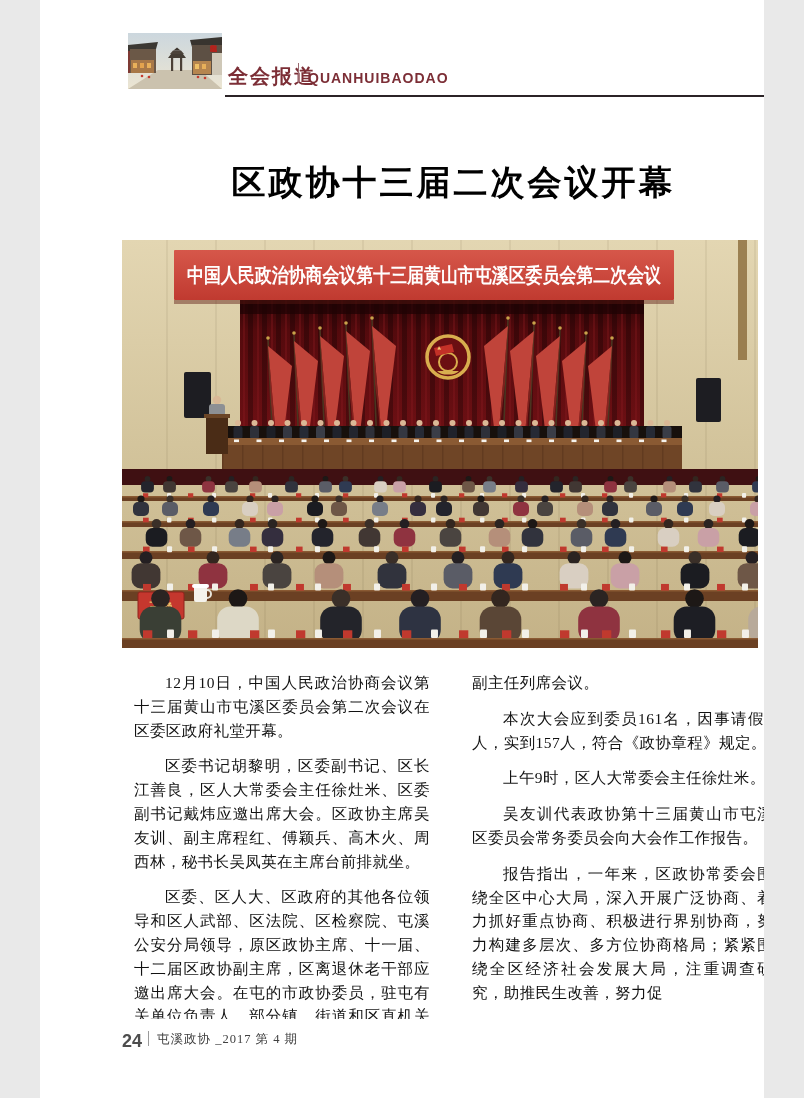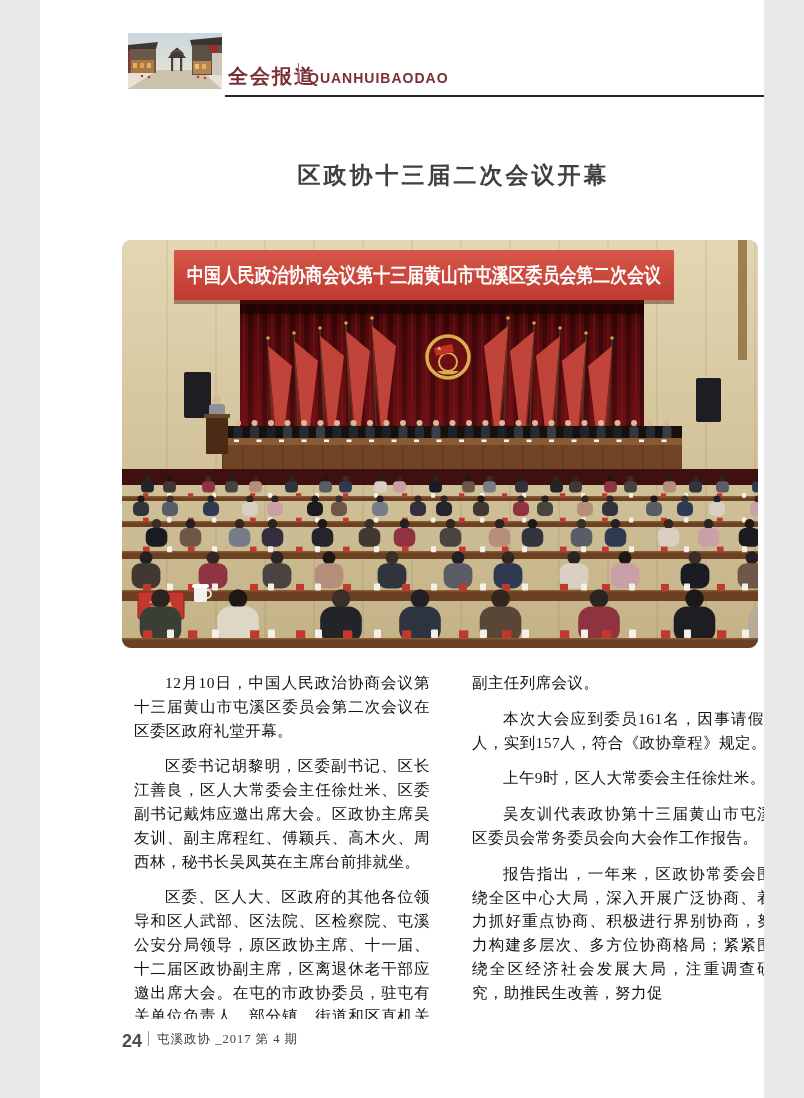--- a/index.html
+++ b/index.html
@@ -9,23 +9,23 @@
   .mini-photo{position:absolute;left:88px;top:33px;width:94px;height:56px;overflow:hidden;}
   .section-title{position:absolute;left:188px;top:63px;font-size:20px;font-weight:bold;
         color:#7c2e36;letter-spacing:2px;font-family:"Liberation Serif",serif;}
   .section-sep{position:absolute;left:258px;top:63px;width:1px;height:20px;background:#9a6a70;}
   .section-sub{position:absolute;left:268px;top:70px;font-size:14px;font-weight:bold;color:#7c2e36;
         letter-spacing:1px;font-family:"Liberation Sans",sans-serif;}
   .header-rule{position:absolute;left:185px;top:95px;width:615px;height:2px;background:#2b2326;}
   
   .headline{position:absolute;left:82px;top:160px;width:663px;text-align:center;
         font-family:"Liberation Sans","DejaVu Sans",sans-serif;font-weight:bold;
-        font-size:23px;color:#404040;letter-spacing:3px;}
+        font-size:34px;color:#000000;letter-spacing:3px;}
   
-  .photo{position:absolute;left:82px;top:240px;width:636px;height:408px;overflow:hidden;background:#d3c49c;border-radius:9px;}
+  .photo{position:absolute;left:82px;top:240px;width:636px;height:408px;overflow:hidden;background:#d3c49c;}
   .photo svg{display:block;}
   
   .col{position:absolute;top:659px;height:360px;overflow:hidden;font-size:15.5px;line-height:23.8px;
         color:#121212;text-align:justify;letter-spacing:0.4px;}
   .col-left{left:82px;width:320px;}
   .col-right{left:420px;width:325px;}
   .col p{margin:12px;}
   .col p.indent{text-indent:2em;}
   
   .footer{position:absolute;left:82px;top:1031px;height:22px;display:flex;align-items:flex-start;}

